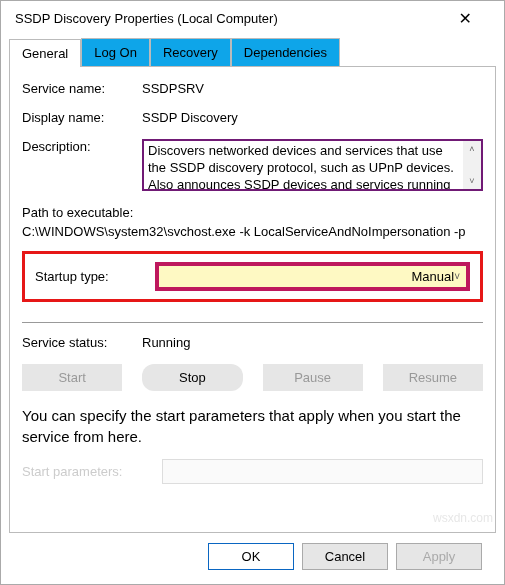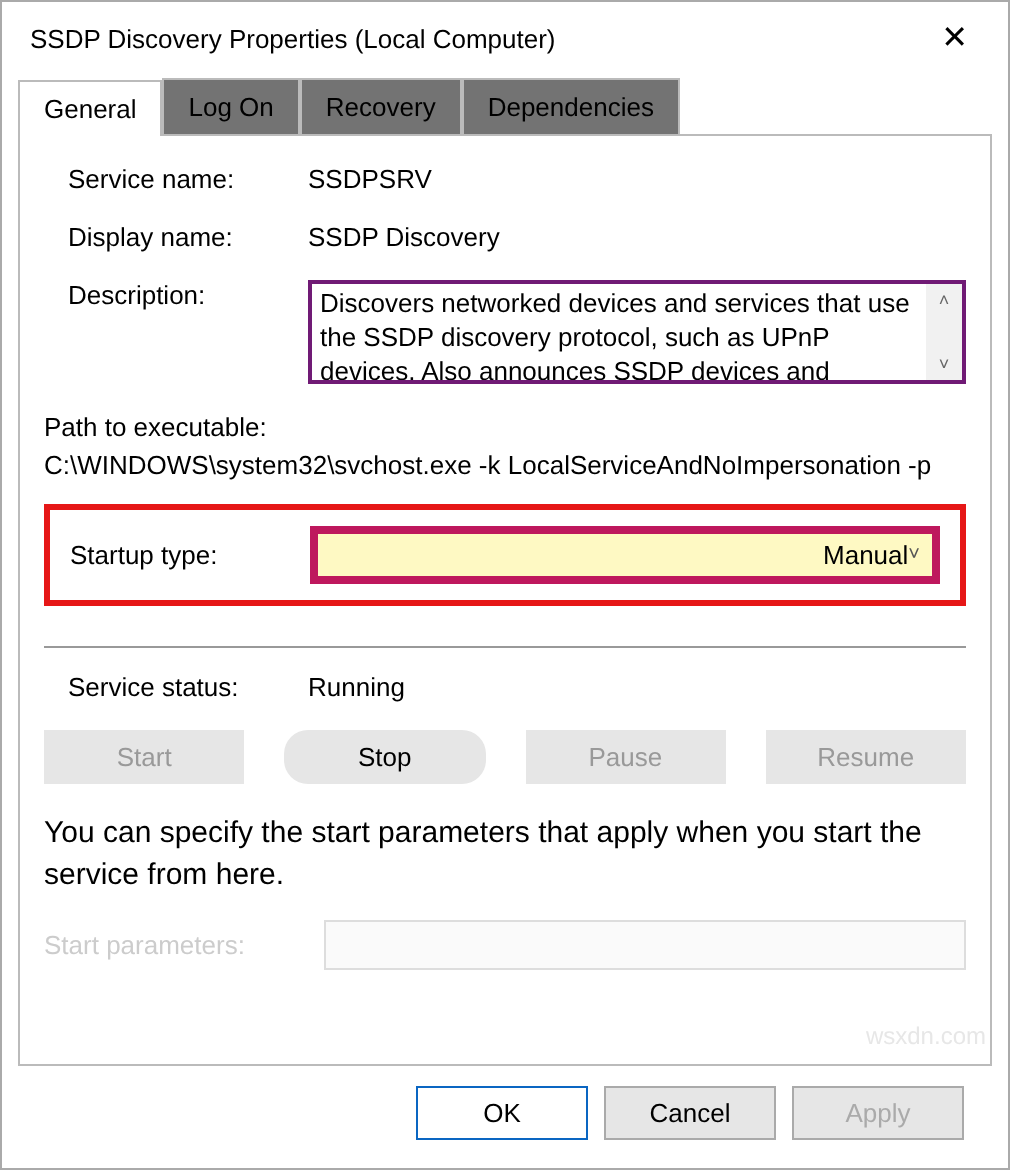--- a/index.html
+++ b/index.html
@@ -1,27 +1,27 @@
 <!DOCTYPE html>
 <html><head>
 <meta charset="utf-8">
 <style>
 * { box-sizing: border-box; font-family: "Segoe UI", Tahoma, sans-serif; }
 body { margin: 0; background: #fff; width: 505px; height: 585px; overflow: hidden; font-size: 13px; color: #000; }
 .window { border: 1px solid #aaa; width: 505px; height: 585px; display: flex; flex-direction: column; }
-.titlebar { display: flex; align-items: center; justify-content: space-between; padding: 8px 12px 4px 14px; }
+.titlebar { display: flex; align-items: center; justify-content: space-between; padding: 8px 24px 4px 14px; }
 .titlebar .title { font-size: 13px; }
 .close { font-size: 16px; padding: 0 8px; cursor: pointer; }
 .content { padding: 6px 8px 0 8px; flex: 1; display: flex; flex-direction: column; }
 .tabs { display: flex; align-items: flex-end; border-bottom: 1px solid #bbb; position: relative; }
-.tab { padding: 6px 12px; border: 1px solid #bbb; border-bottom: none; background: #737373; margin-right: 0; font-size: 13px; cursor: pointer; }
+.tab { padding: 6px 12px; border: 1px solid #bbb; border-bottom: none; background: #0ea5e9; margin-right: 0; font-size: 13px; cursor: pointer; }
 .tab.active { background: #fff; position: relative; top: 1px; }
 .tabpanel { border: 1px solid #bbb; border-top: none; padding: 14px 12px 10px 12px; flex: 1; }
 .row { display: flex; align-items: flex-start; margin-bottom: 14px; }
-.row .label { width: 120px; font-size: 13px; margin-left: 12px; }
+.row .label { width: 120px; font-size: 13px; }
 .row .value { flex: 1; font-size: 13px; }
 .descbox { display: flex; width: 100%; border: 2px solid #701a75; }
 .desctext { flex: 1; height: 48px; overflow: hidden; font-size: 13px; padding: 2px 4px; line-height: 1.3; }
 .scrollbar { width: 18px; background: #f1f1f1; display: flex; flex-direction: column; justify-content: space-between; align-items: center; }
 .scrollbtn { width: 100%; height: 16px; display: flex; align-items: center; justify-content: center; color: #666; cursor: pointer; font-size: 9px; }
 .path-label { font-size: 13px; margin-bottom: 4px; }
 .path-value { font-size: 13px; white-space: nowrap; overflow: hidden; margin-bottom: 12px; }
 .highlight { border: 3px solid #e61717; padding: 8px 10px; display: flex; align-items: center; margin-bottom: 20px; }
 .highlight .label { width: 120px; font-size: 13px; }
 .dropdown { flex: 1; border: 4px solid #be185d; background: #fef9c3; padding: 3px 6px; display: flex; justify-content: flex-end; align-items: center; font-size: 13px; cursor: pointer; }

